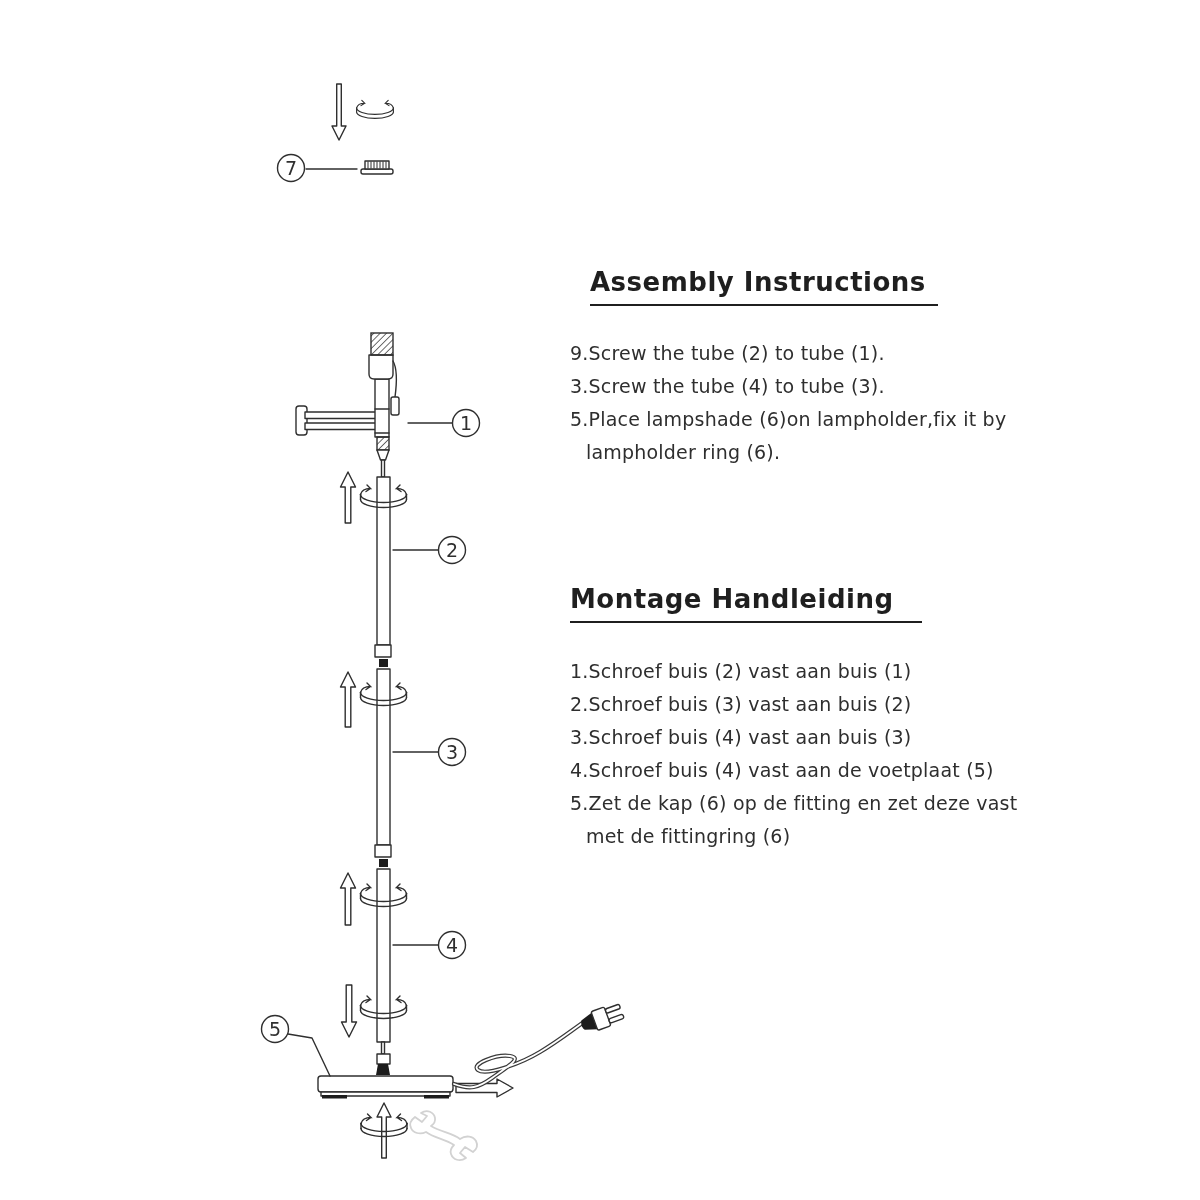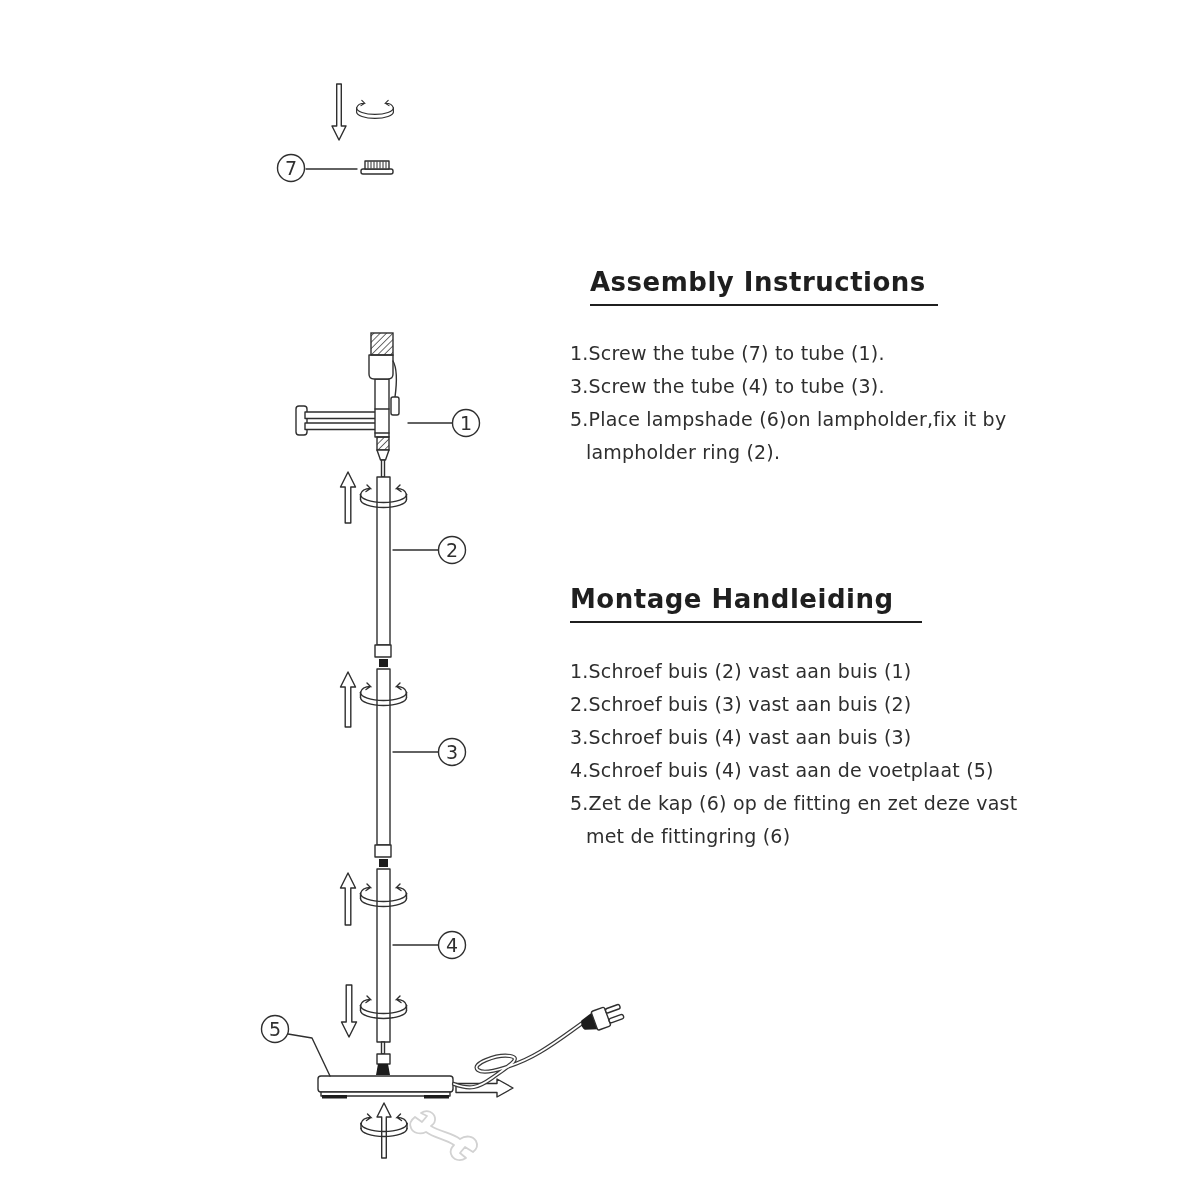--- a/index.html
+++ b/index.html
@@ -186,24 +186,24 @@
     <g transform="translate(600,1019) rotate(-20)">
       <path class="fb" d="M-18 -5 L-5 -9 L-5 9 L-18 5 Q-21 0 -18 -5 Z"></path>
       <rect class="fw" x="-6" y="-10" width="14" height="20" rx="2"></rect>
       <rect class="fw" x="8" y="-7.5" width="15" height="4.5" rx="2"></rect>
       <rect class="fw" x="8" y="3" width="15" height="4.5" rx="2"></rect>
     </g>
   </svg>
 
   <h1 class="title" id="english-title">Assembly Instructions</h1>
   <div class="steps" id="english-steps">
-    <div class="step">1.Screw the tube (7) to tube (1).</div>
+    <div class="step">9.Screw the tube (2) to tube (1).</div>
     <div class="step">3.Screw the tube (4) to tube (3).</div>
     <div class="step">5.Place lampshade (6)on lampholder,fix it by</div>
-    <div class="step cont">lampholder ring (2).</div>
+    <div class="step cont">lampholder ring (6).</div>
   </div>
 
   <h1 class="title" id="dutch-title">Montage Handleiding</h1>
   <div class="steps" id="dutch-steps">
     <div class="step">1.Schroef buis (2) vast aan buis (1)</div>
     <div class="step">2.Schroef buis (3) vast aan buis (2)</div>
     <div class="step">3.Schroef buis (4) vast aan buis (3)</div>
     <div class="step">4.Schroef buis (4) vast aan de voetplaat (5)</div>
     <div class="step">5.Zet de kap (6) op de fitting en zet deze vast</div>
     <div class="step cont">met de fittingring (6)</div>

